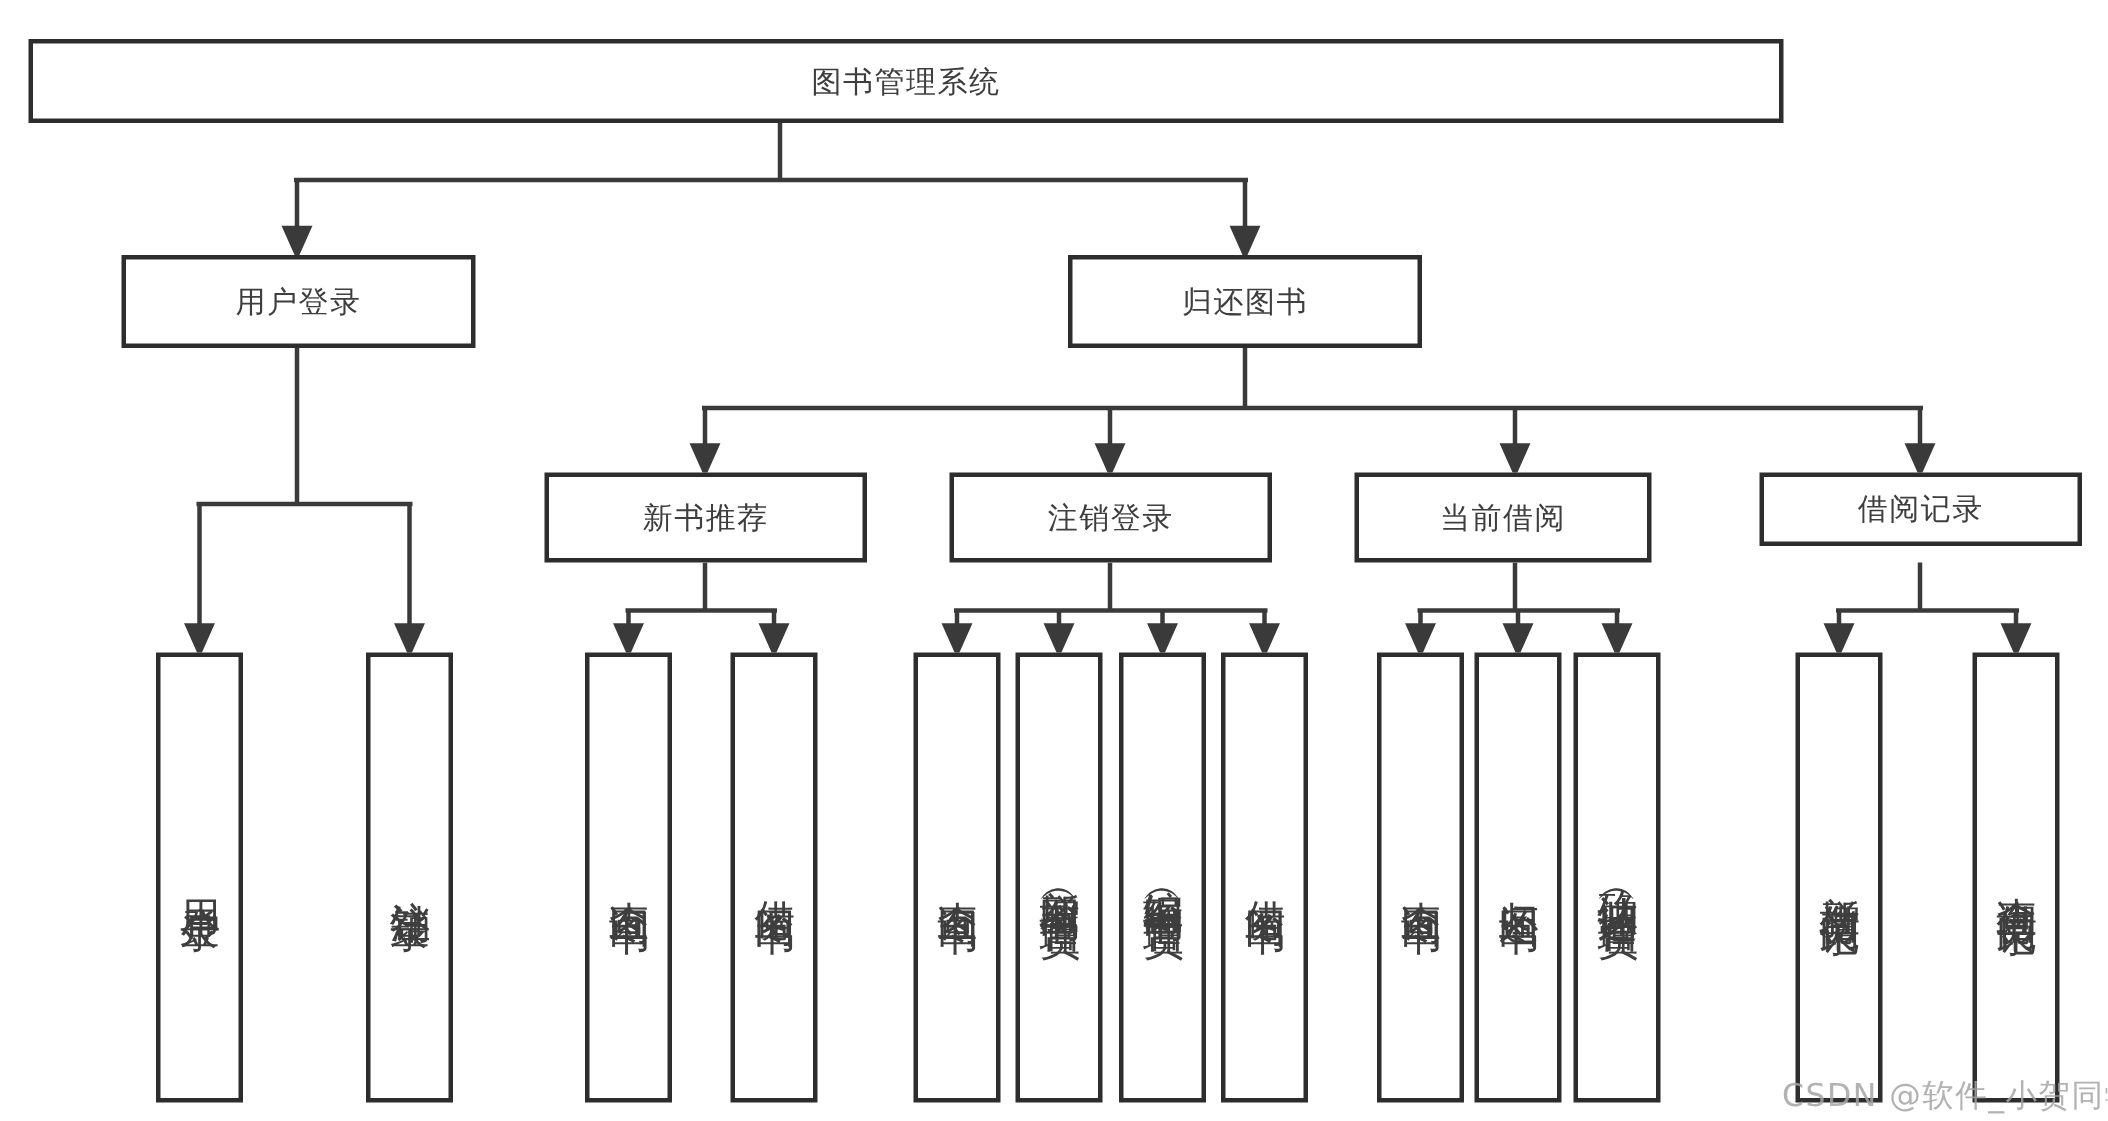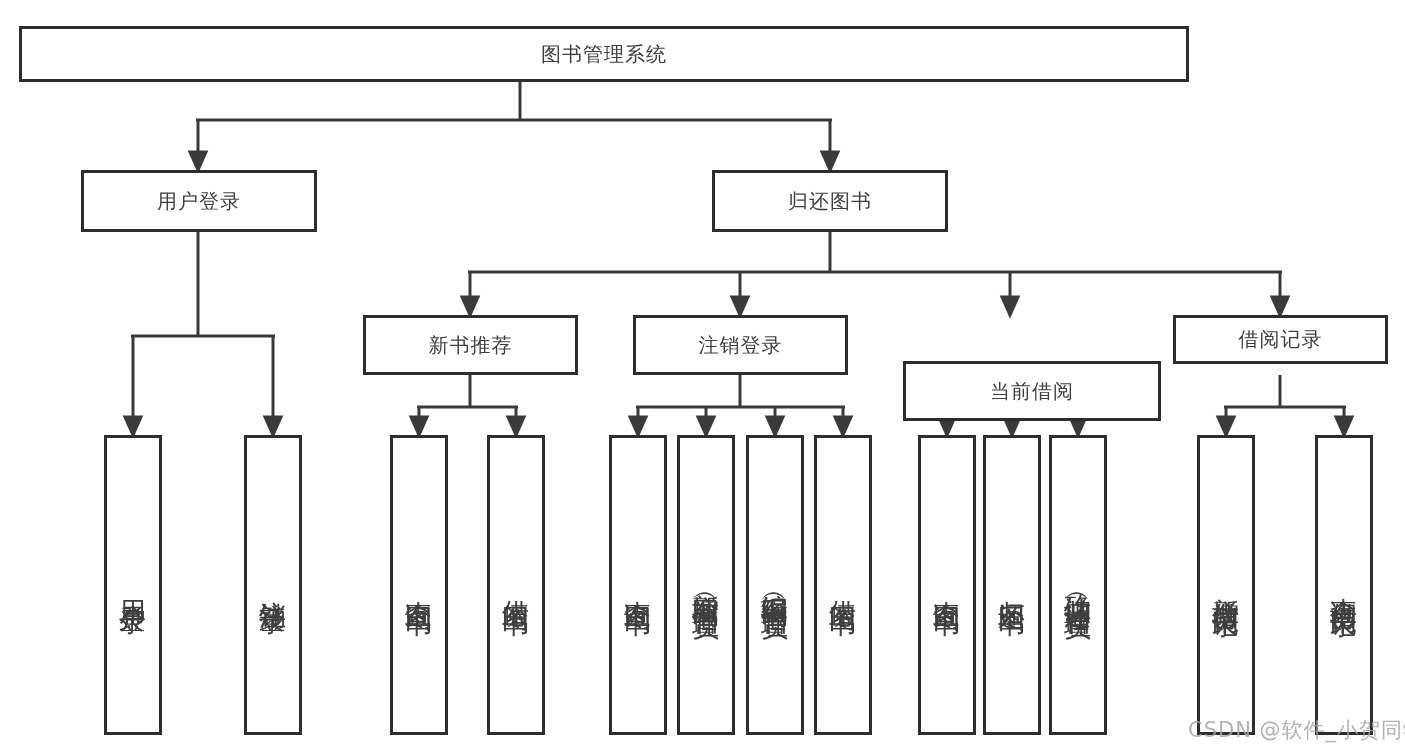--- a/index.html
+++ b/index.html
@@ -132,21 +132,21 @@
   <div class="node hnode" style="left:712px; top:170px; width:236px; height:62px;">
     <span>归还图书</span>
   </div>
 
   <div class="node hnode" style="left:363px; top:315px; width:215px; height:60px;">
     <span>新书推荐</span>
   </div>
   <div class="node hnode" style="left:633px; top:315px; width:215px; height:60px;">
     <span>注销登录</span>
   </div>
-  <div class="node hnode" style="left:903px; top:315px; width:258px; height:60px;margin-top:46px;">
+  <div class="node hnode" style="left:903px; top:315px; width:198px; height:60px;">
     <span>当前借阅</span>
   </div>
   <div class="node hnode" style="left:1173px; top:315px; width:215px; height:49px;">
     <span>借阅记录</span>
   </div>
 
   <div class="node leaf" style="left:104px; top:435px; width:58px; height:300px;">
     <span>用户登录</span>
   </div>
   <div class="node leaf" style="left:244px; top:435px; width:58px; height:300px;">

